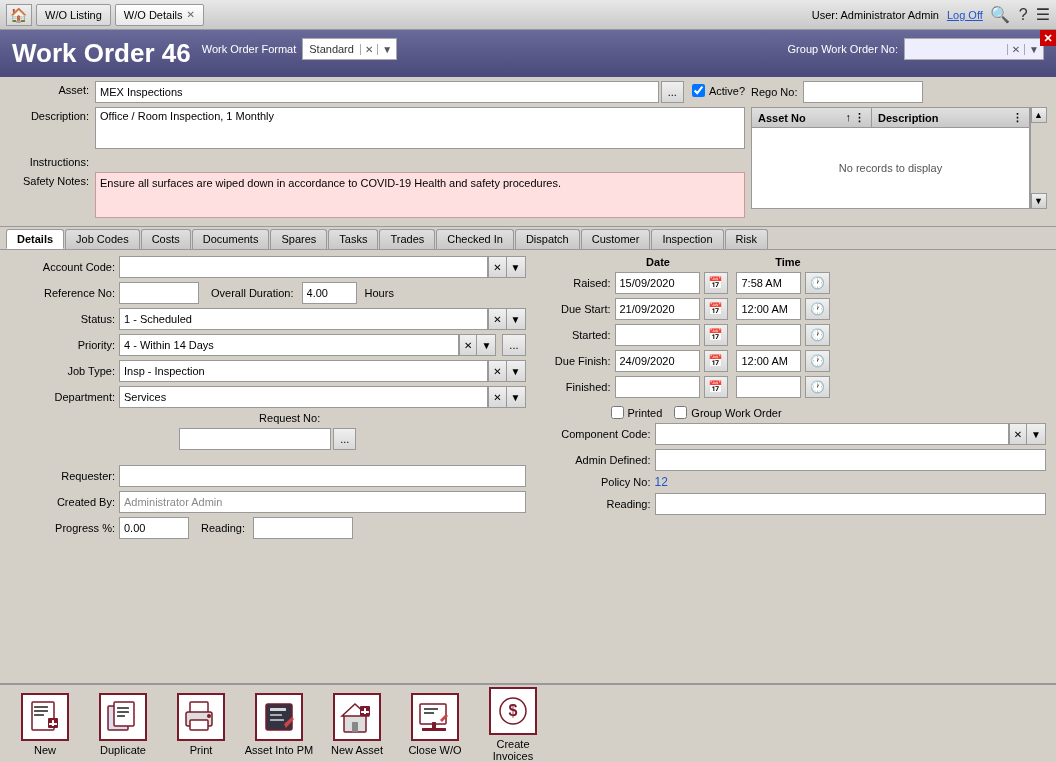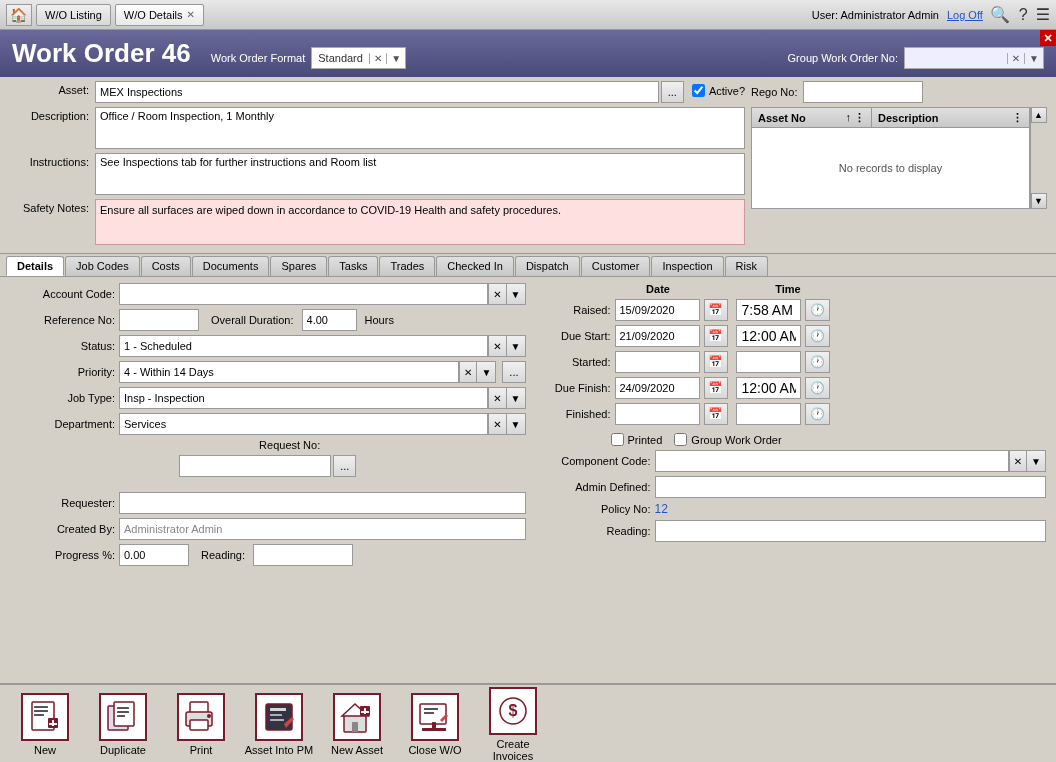--- a/index.html
+++ b/index.html
@@ -41,22 +41,22 @@
     .top-right a { color: #2255cc; text-decoration: underline; cursor: pointer; }
     .icon-btn {
       background: none; border: none; cursor: pointer; font-size: 16px; color: #333;
     }
 
     
     .header-section {
       background: linear-gradient(to bottom, #6a6a9a, #4a4a7a);
       padding: 8px 12px;
       display: flex;
-      align-items: flex-end;
-      gap: 20px;
+      align-items: flex-start;
+      gap: 11px;
       position: relative;
     }
     .work-order-title {
       color: white;
       font-size: 26px;
       font-weight: bold;
       white-space: nowrap;
     }
     .format-row {
       display: flex; align-items: center; gap: 6px; color: white; font-size: 11px;
@@ -230,21 +230,21 @@
     }
     .select-wrap input {
       border: 1px solid #999; background: white;
       height: 22px; flex: 1; padding: 2px 4px; font-size: 11px; outline: none;
     }
     .x-clr { border: 1px solid #999; background: linear-gradient(to bottom, #f0f0f0, #d8d8d8); height: 22px; padding: 0 4px; cursor: pointer; font-size: 10px; }
     .dd-arrow { border: 1px solid #999; border-left: none; background: linear-gradient(to bottom, #f0f0f0, #d8d8d8); height: 22px; padding: 0 4px; cursor: pointer; font-size: 10px; }
     .calendar-btn { border: 1px solid #999; background: linear-gradient(to bottom, #f0f0f0, #d8d8d8); height: 22px; padding: 0 4px; cursor: pointer; font-size: 12px; }
     .clock-btn { border: 1px solid #999; background: linear-gradient(to bottom, #f0f0f0, #d8d8d8); height: 22px; padding: 0 4px; cursor: pointer; font-size: 12px; }
     .date-input { border: 1px solid #999; background: white; height: 22px; padding: 2px 4px; font-size: 11px; outline: none; width: 85px; }
-    .time-input { border: 1px solid #999; background: white; height: 22px; padding: 2px 4px; font-size: 14px; outline: none; width: 65px; }
+    .time-input { border: 1px solid #999; background: white; height: 22px; padding: 2px 4px; font-size: 11px; outline: none; width: 65px; }
 
     
     .check-row {
       display: flex; align-items: center; gap: 12px; padding: 4px 0;
     }
     .check-item {
       display: flex; align-items: center; gap: 4px; font-size: 11px;
     }
 
     
@@ -358,23 +358,20 @@
 
       <div class="field-row" style="align-items:flex-start; margin-bottom:4px;">
         <div class="field-label" style="padding-top:3px;">Description:</div>
         <div class="field-input">
           <textarea class="textarea-field" rows="3" style="width: 100%;">Office / Room Inspection, 1 Monthly</textarea>
         </div>
       </div>
 
       <div class="field-row" style="align-items:flex-start; margin-bottom:4px;">
         <div class="field-label" style="padding-top:3px;">Instructions:</div>
-        <div class="field-input">
-          <textarea class="textarea-field" rows="3" style="width: 100%;">See Inspections tab for further instructions and Room list</textarea>
-        </div>
       </div>
 
       <div class="field-row" style="align-items:flex-start;">
         <div class="field-label" style="padding-top:3px;">Safety Notes:</div>
         <div class="field-input">
           <textarea class="safety-textarea" rows="3" style="">Ensure all surfaces are wiped down in accordance to COVID-19 Health and safety procedures.</textarea>
         </div>
       </div>
     </div>
 

